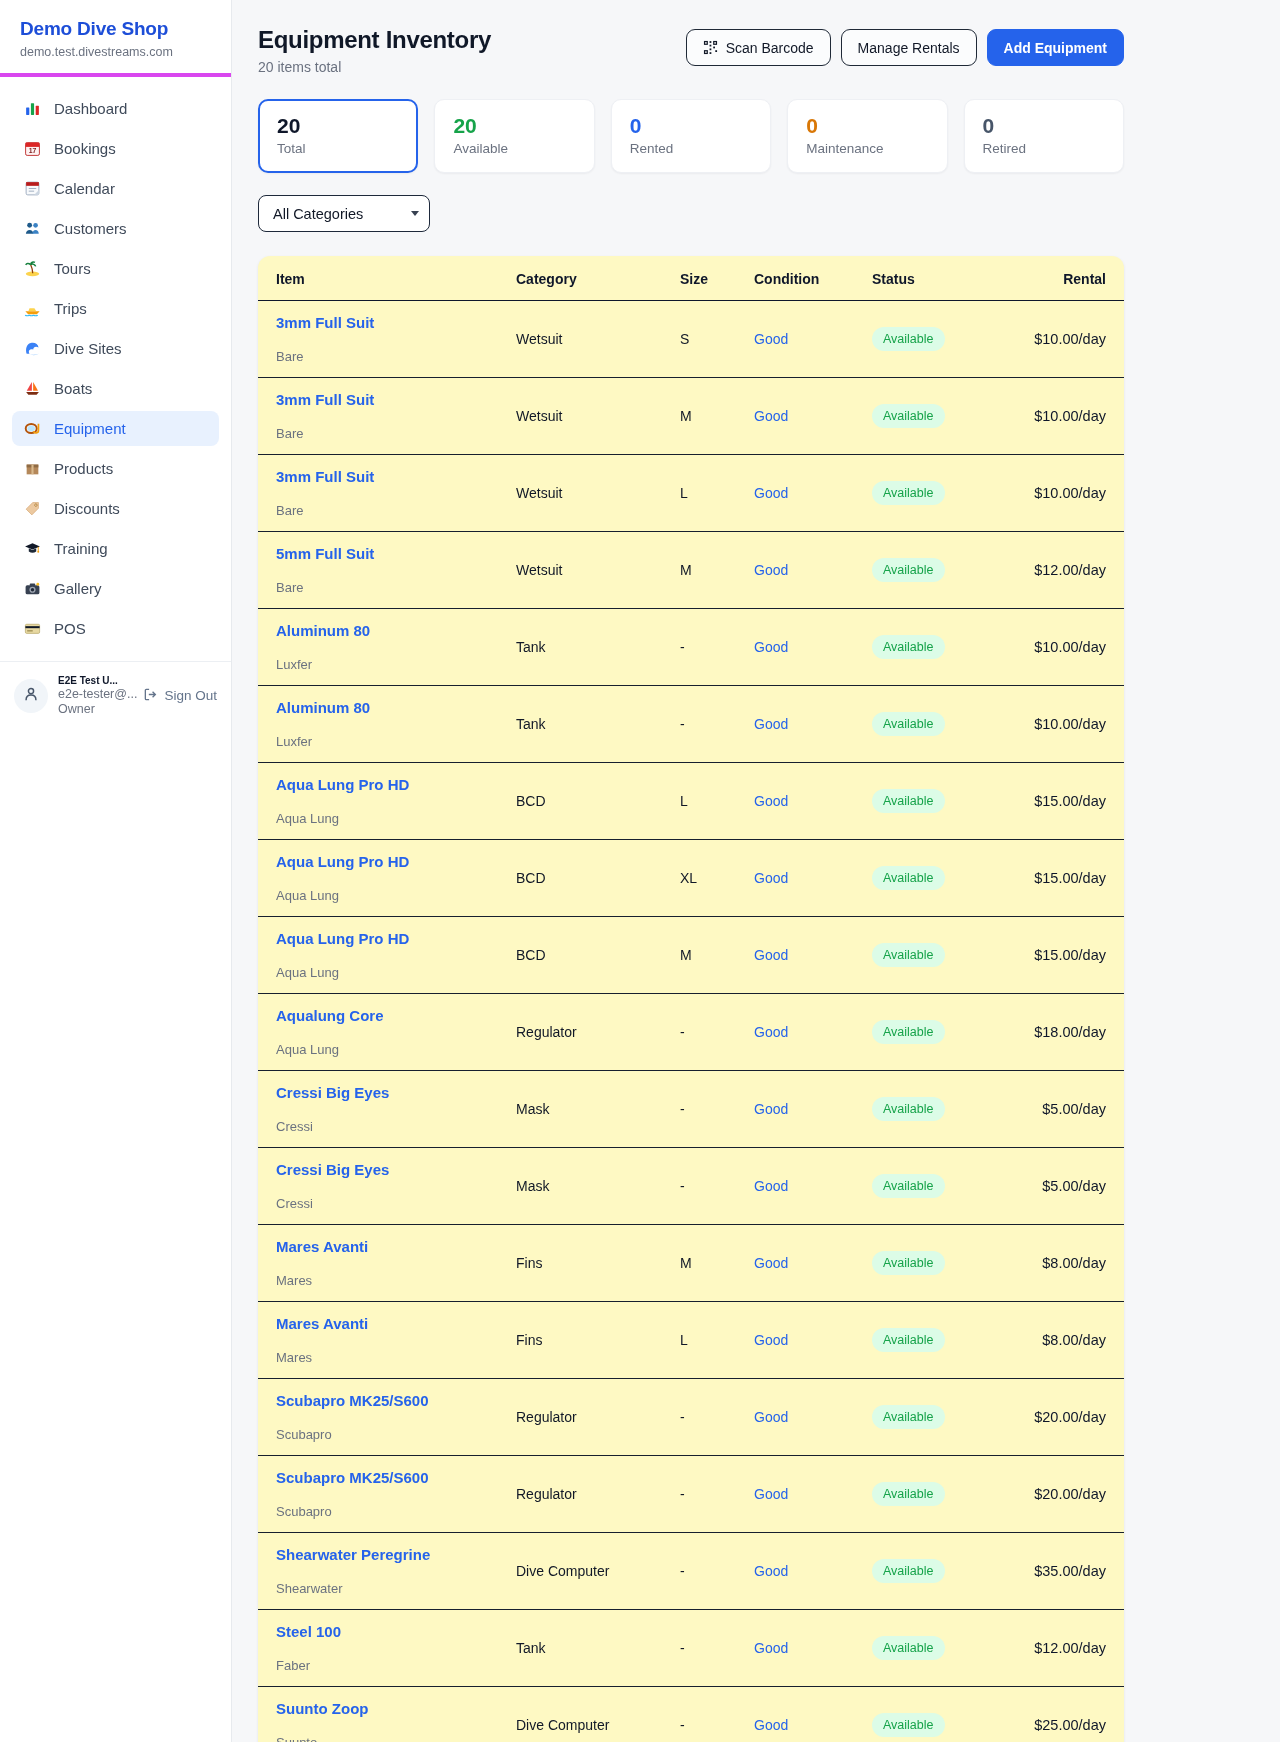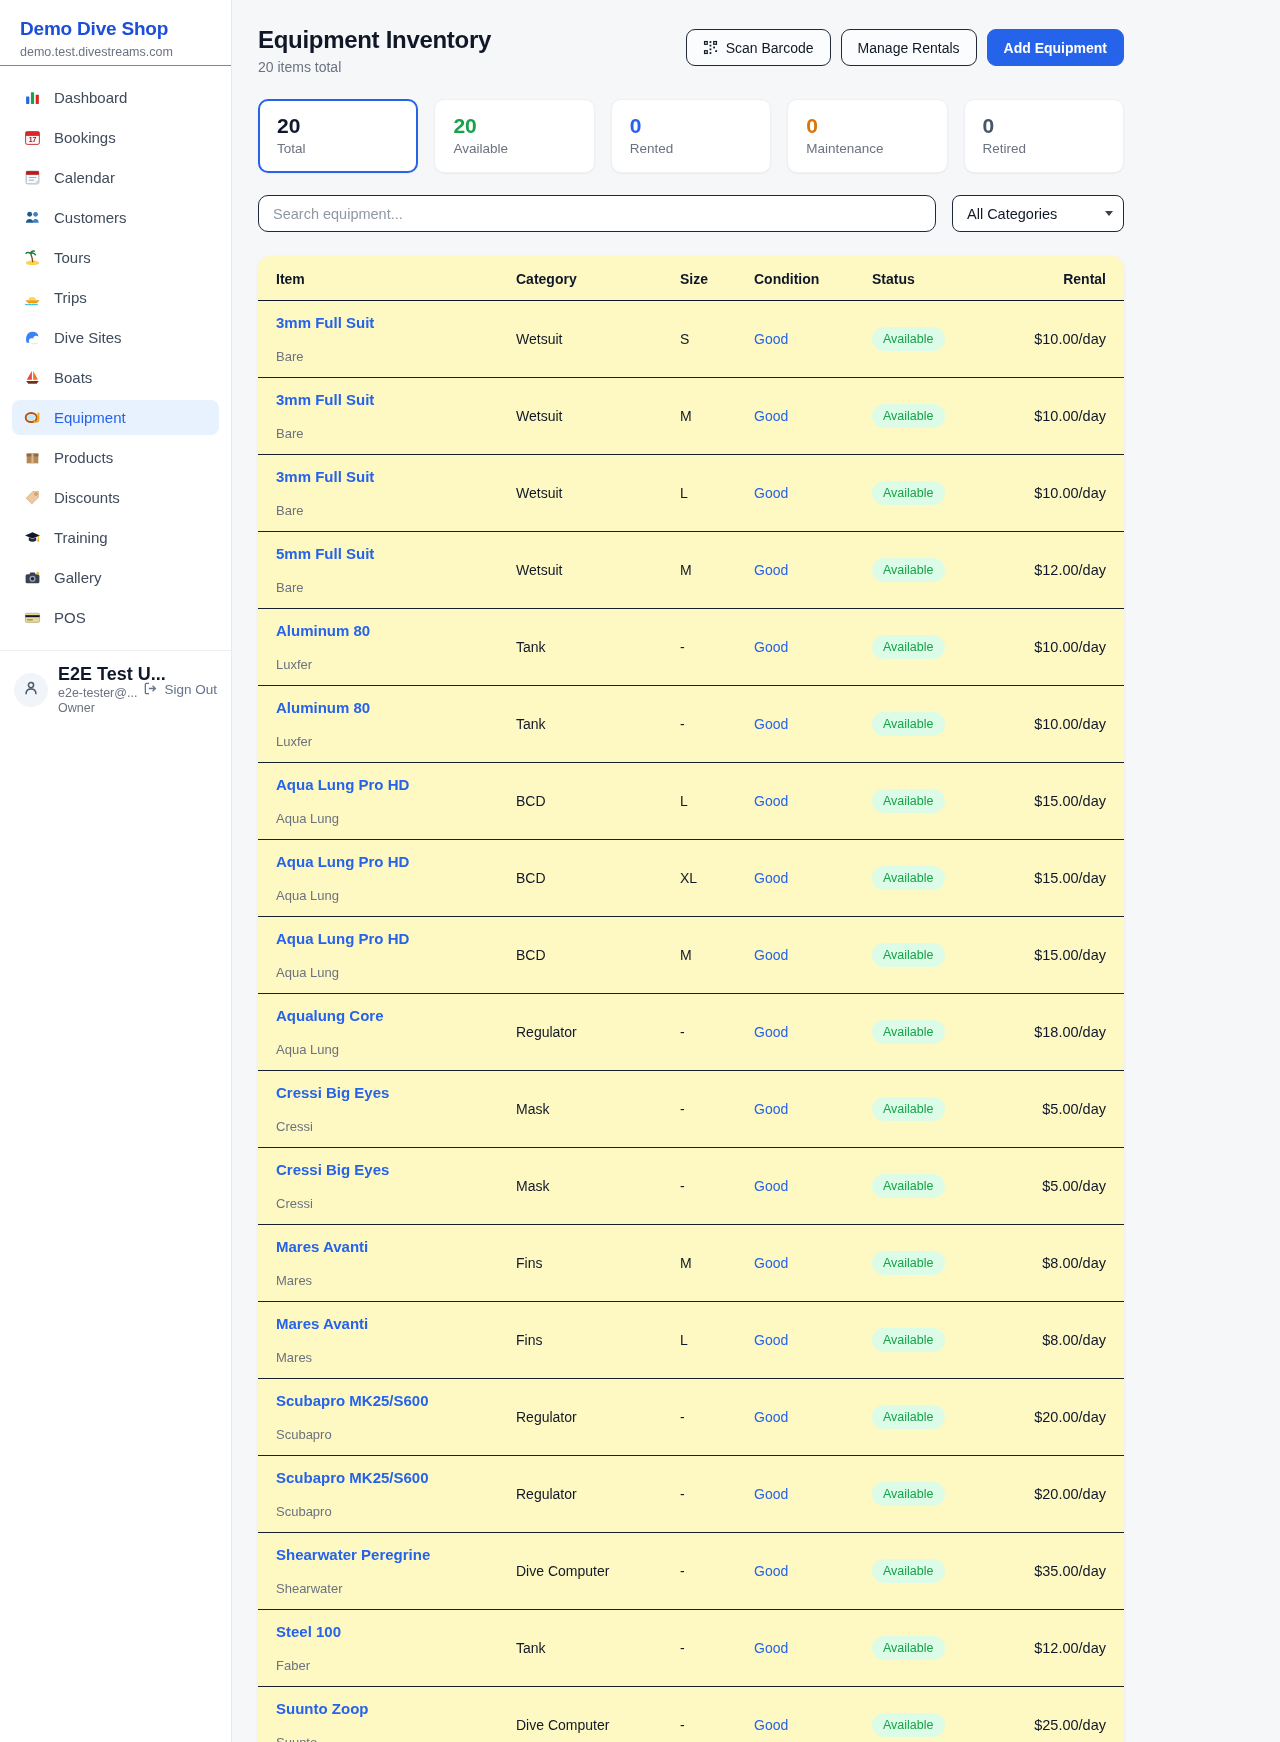--- a/index.html
+++ b/index.html
@@ -11,21 +11,21 @@
     color:#111827;
     position:relative;
   }
   
   .sidebar {
     position:absolute; left:0; top:0; bottom:0;
     width:232px; background:#ffffff;
     border-right:1px solid #e7eaee;
     display:flex; flex-direction:column;
   }
-  .brand-block { padding:18px 20px 6px 20px; border-bottom:1px solid #d946ef; }
+  .brand-block { padding:18px 20px 14px 20px; border-bottom:4px solid #d946ef; }
   .brand-name { color:#1d4ed8; font-size:19px; font-weight:700; letter-spacing:-0.2px; }
   .brand-domain { color:#6b7280; font-size:12.5px; margin-top:5px; }
   .nav { padding:14px 12px 6px 12px; }
   .nav-item {
     display:flex; gap:13px;
     padding:9px 12px; margin-bottom:5px;
     border-radius:8px; cursor:pointer;
     color:#3f4a5a; font-size:15px;
   }
   .nav-item.active { background:#e8f1fe; color:#2563eb; font-weight:500; }
@@ -35,21 +35,21 @@
     border-top:1px solid #eceff3; margin-top:4px;
     padding:13px 14px; display:flex; align-items:center; gap:10px;
   }
   .avatar {
     width:34px; height:34px; border-radius:50%;
     background:#f1f5f9; display:flex; align-items:center; justify-content:center;
     flex:0 0 34px;
   }
   .avatar svg { width:18px; height:18px; }
   .user-meta { min-width:0; }
-  .user-name { font-size:18px; font-weight:700; color:#0f172a; white-space:nowrap; }
+  .user-name { font-size:10px; font-weight:700; color:#0f172a; white-space:nowrap; }
   .user-email,.user-role { font-size:12.5px; color:#6b7280; margin-top:1px; white-space:nowrap; }
   .signout-btn {
     margin-left:auto; display:flex; align-items:center; gap:6px;
     color:#64748b; font-size:13.5px; cursor:pointer; white-space:nowrap;
   }
   .signout-btn svg { width:15px; height:15px; }
   
   .main { margin-left:232px; padding:26px 26px 12px 26px; }
   .content { max-width:866px; }
   .page-header { display:flex; align-items:flex-start; justify-content:space-between; }
@@ -344,21 +344,20 @@
        <div class="stat-value" style="color:#d97706">0</div>
        <div class="stat-label">Maintenance</div>
      </div>
         <div class="stat-card">
        <div class="stat-value" style="color:#475569">0</div>
        <div class="stat-label">Retired</div>
      </div>
       </div>
 
     <div class="filter-row">
-      <input class="search-input" type="text" placeholder="Search equipment..." style="">
       <div class="category-select">
         <span>All Categories</span>
         <span class="chevron"></span>
       </div>
     </div>
 
     <div class="table-card">
       <table>
         <colgroup>
           <col style="width:248px">

